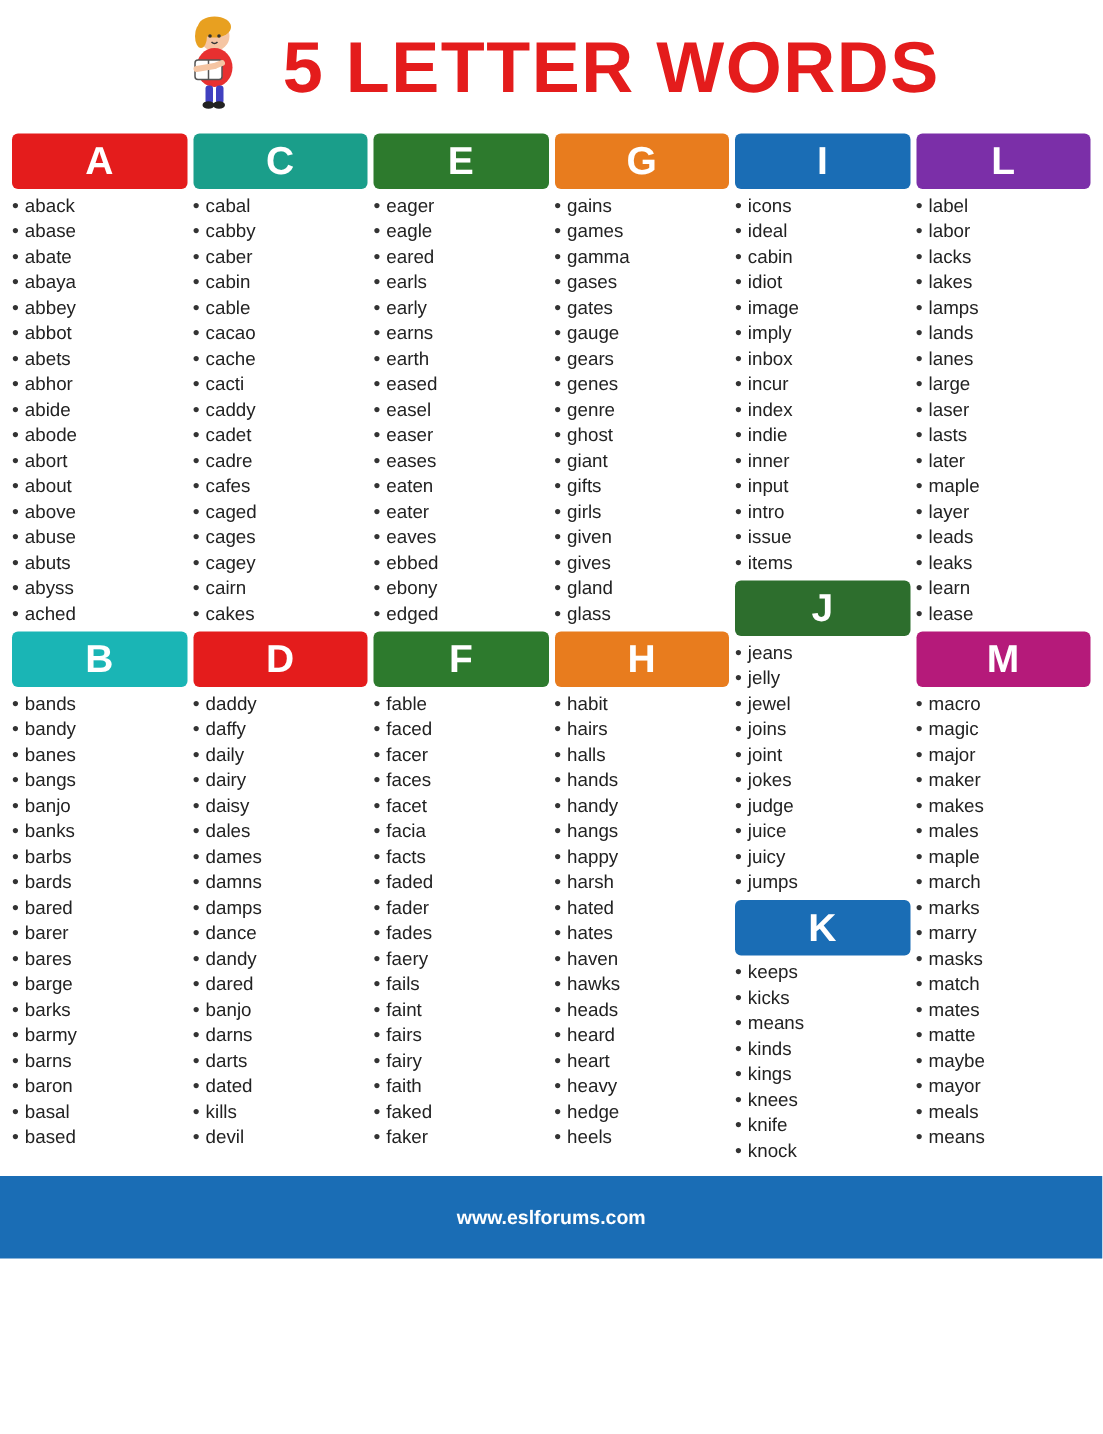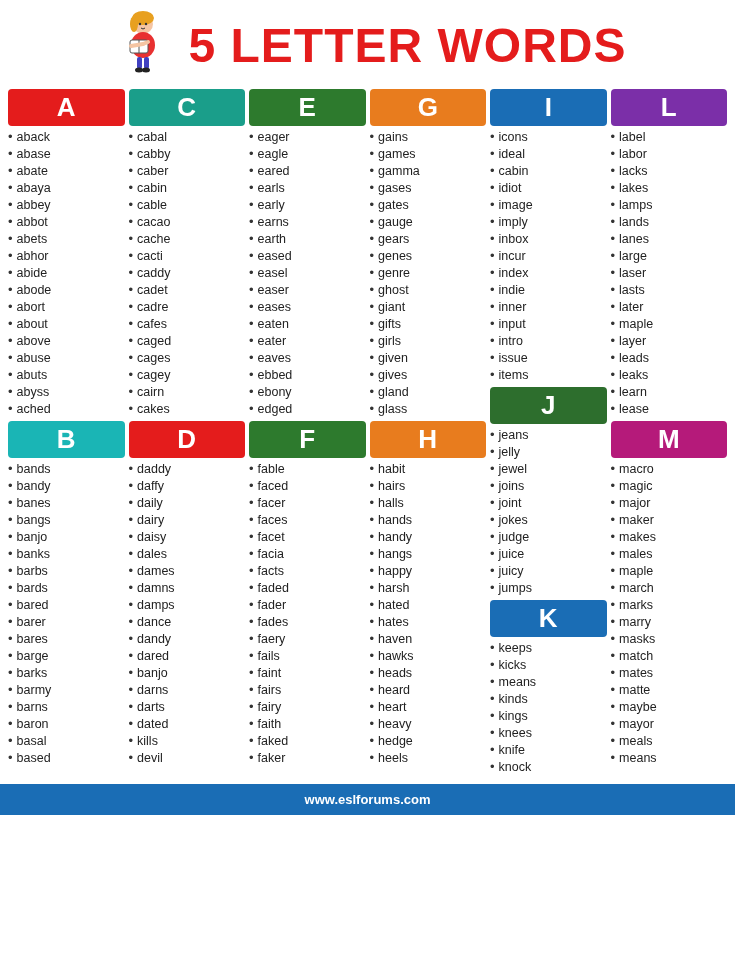--- a/index.html
+++ b/index.html
@@ -71,21 +71,21 @@
       content: "•";
       color: #333;
       font-size: 13px;
       flex-shrink: 0;
     }
     .footer {
       background: #1a6db5;
       text-align: center;
       color: #fff;
       font-size: 13px;
-      padding: 8px;
+      padding: 20px;
       font-weight: bold;
       margin-top: 4px;
     }
   </style>
 </head>
 <body>
 
 <div class="header">
 
   <svg width="70" height="70" viewBox="0 0 70 70">

